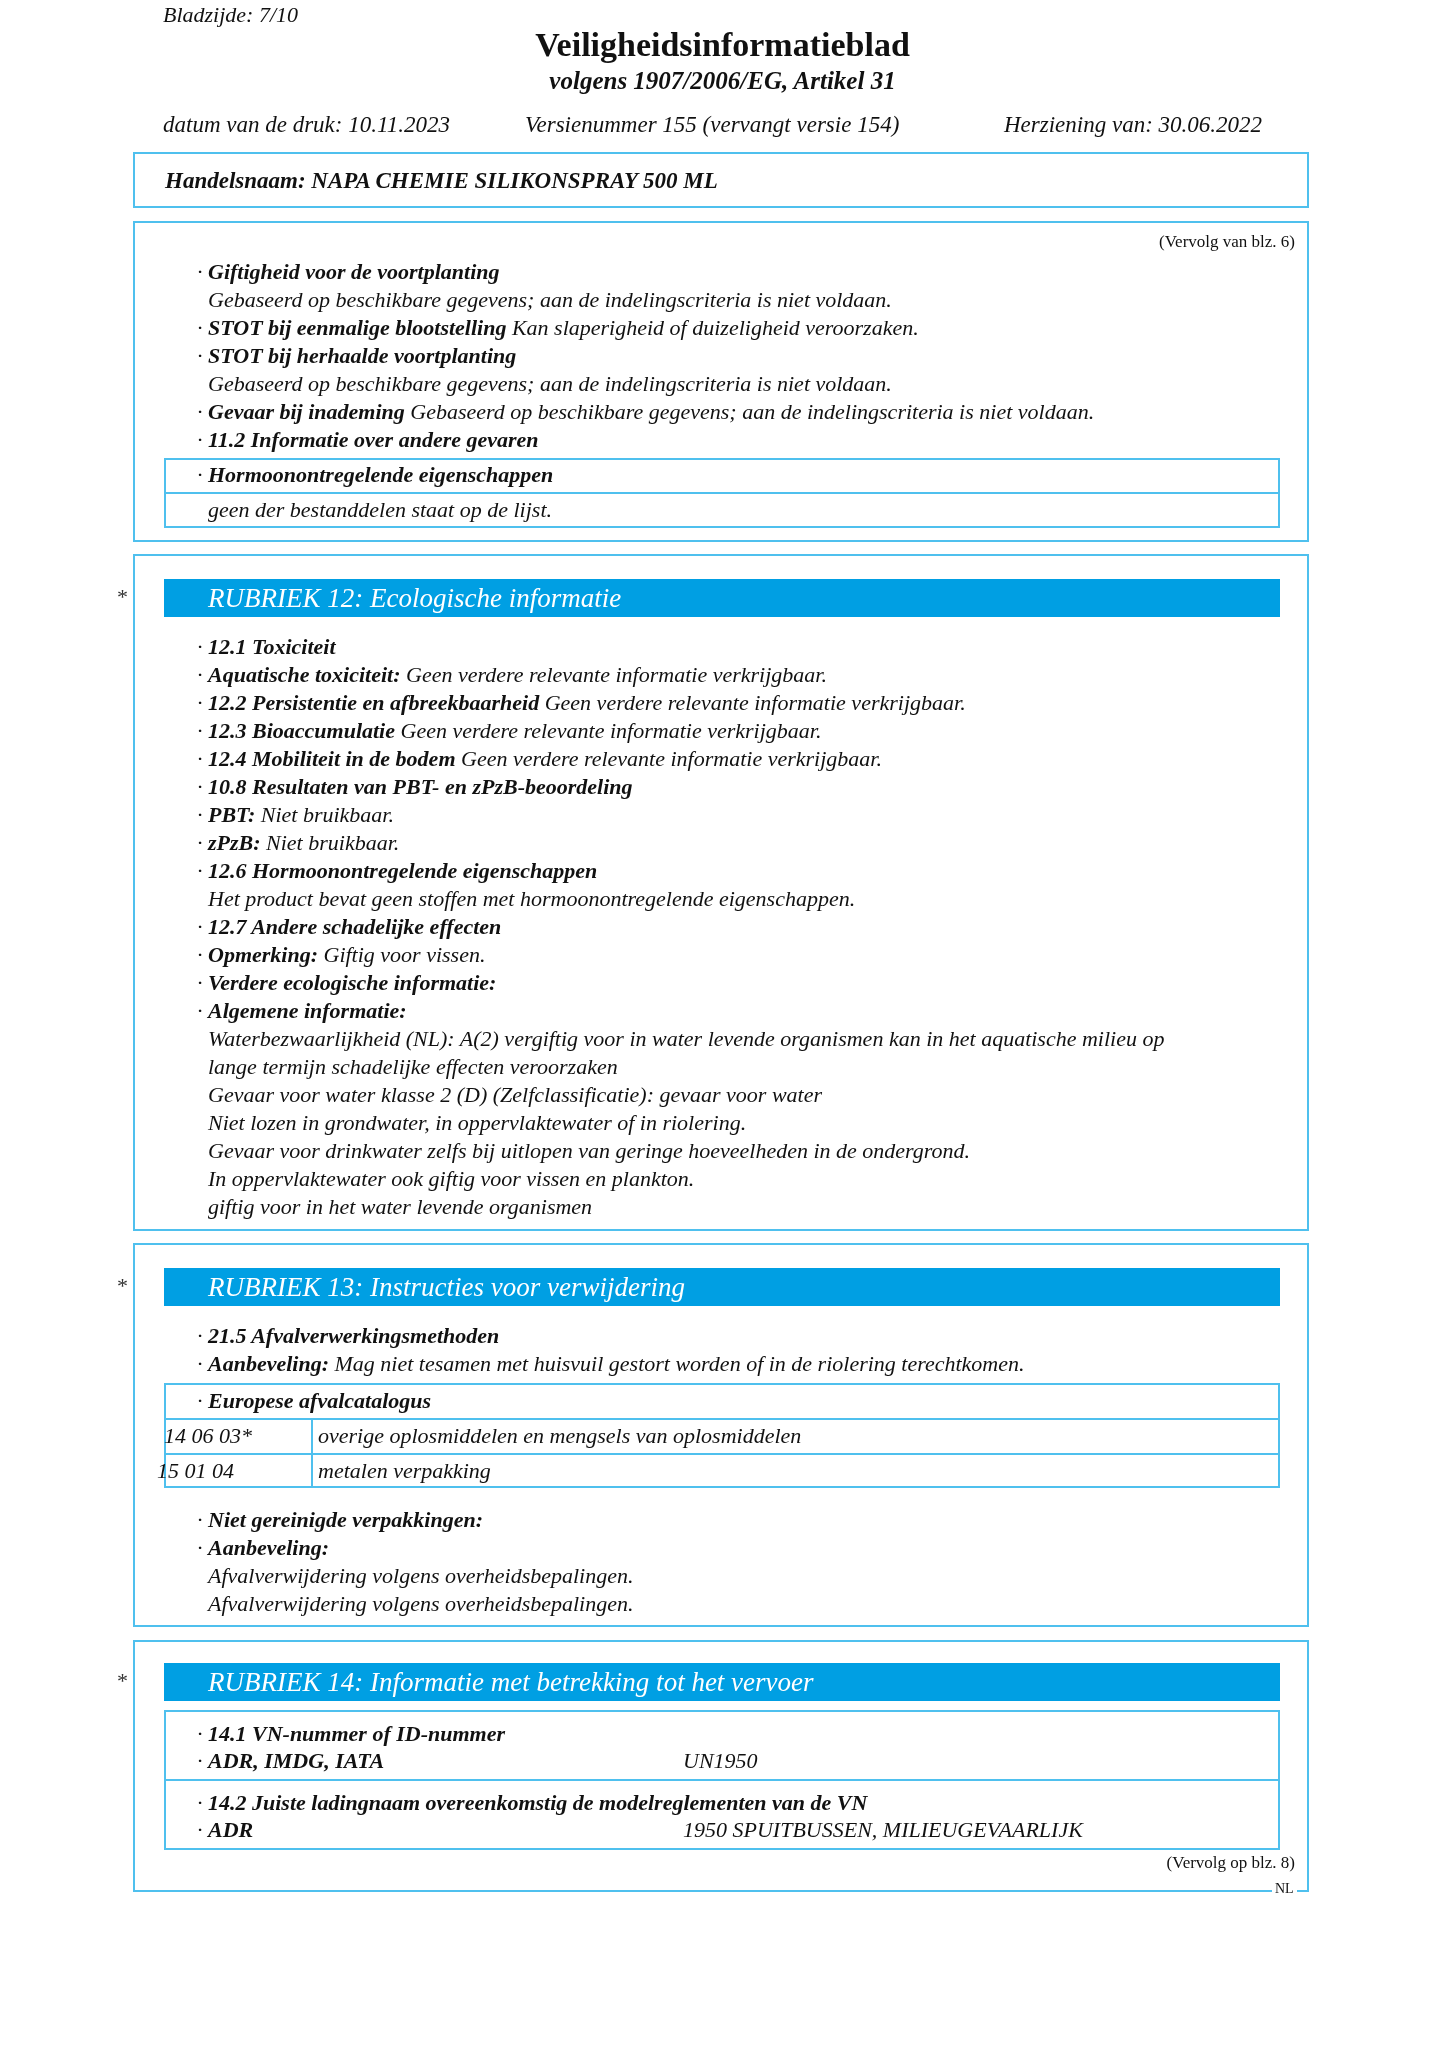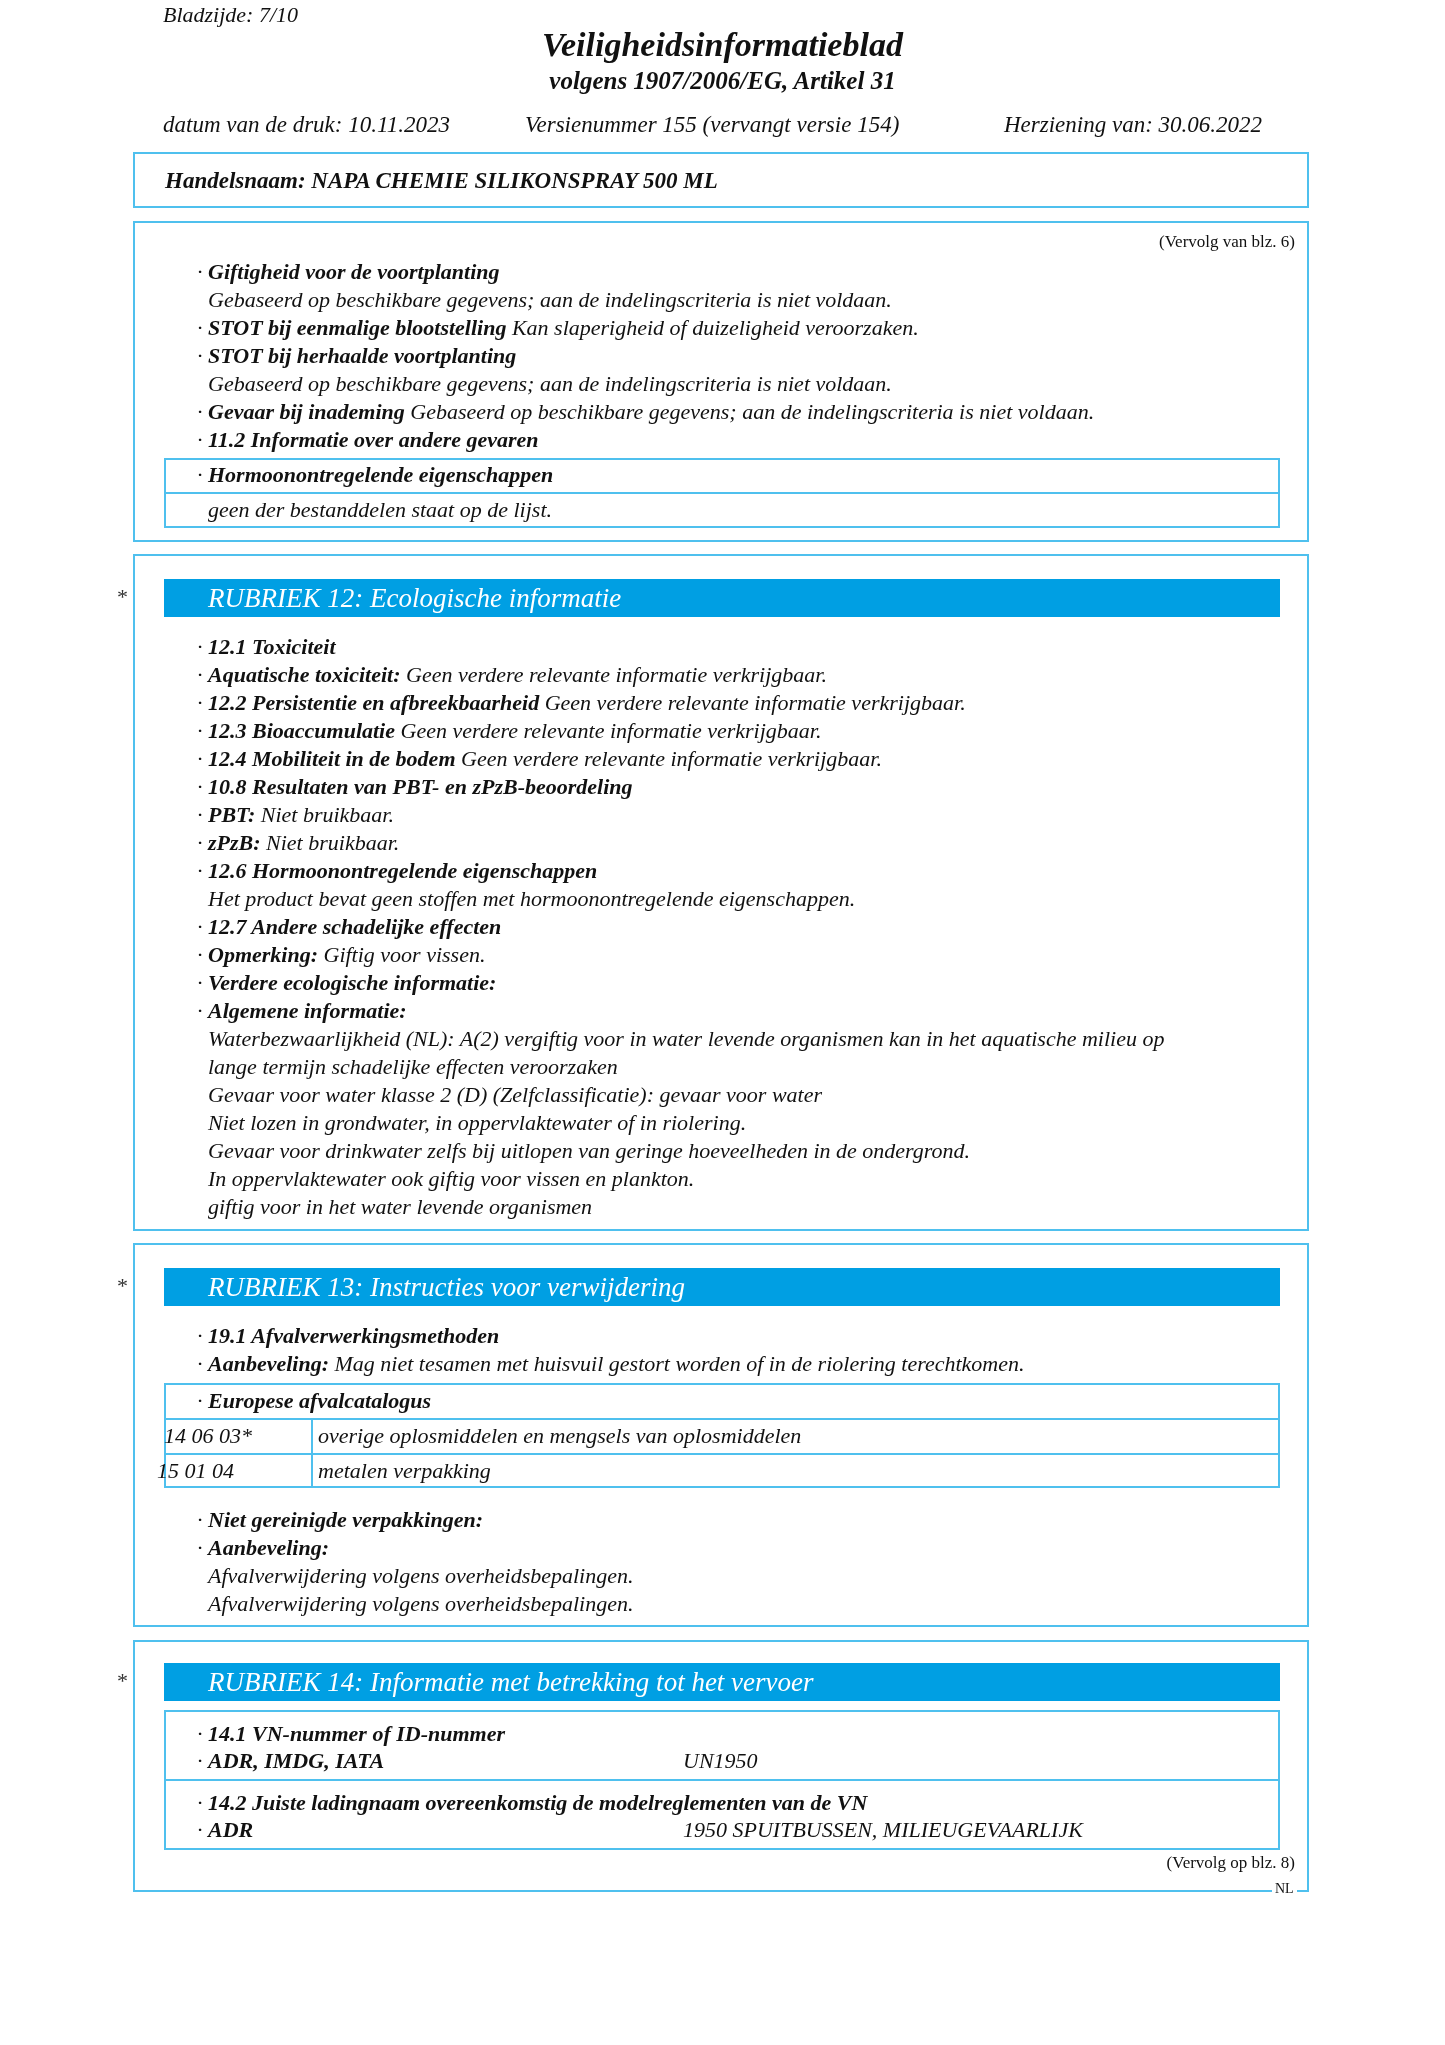--- a/index.html
+++ b/index.html
@@ -1,20 +1,20 @@
 <!DOCTYPE html>
 <html><head>
 <meta charset="utf-8">
 <style>
   html, body { margin:0; padding:0; background:#ffffff; }
   body { width:1445px; height:2045px; position:relative; overflow:hidden;
          font-family:"Liberation Serif", "DejaVu Serif", serif; color:#111; }
   .abs { position:absolute; }
   .page-no { left:163px; top:2px; font-size:22px; font-style:italic; }
-  .doc-title { left:0; width:1445px; top:26px; text-align:center; font-size:34px; font-weight:bold; font-style:italic; }
+  .doc-title { left:0; width:1445px; top:26px; text-align:center; font-size:34px; font-weight:bold; }
   .doc-sub { left:0; width:1445px; top:67px; text-align:center; font-size:25px; font-weight:bold; font-style:italic; }
   .meta-row { top:112px; font-size:23px; font-style:italic; }
   .box { position:absolute; left:133px; width:1176px; border:2px solid #4fc0ee; box-sizing:border-box; }
   .product { top:152px; height:56px; }
   .product .t { position:absolute; left:30px; top:14px; font-size:23px; font-weight:bold; font-style:italic; }
   .line { position:absolute; left:197px; font-size:22px; font-style:italic; line-height:28px; white-space:nowrap; }
   .line.ind { left:208px; }
   .dot { display:inline-block; width:11px; }
   .cont { position:absolute; right:150px; font-size:17px; }
   .bar { position:absolute; left:164px; width:1116px; height:38px; background:#009fe3; color:#fff;
@@ -78,21 +78,21 @@
 <div class="line ind" style="top:1081px">Gevaar voor water klasse 2 (D) (Zelfclassificatie): gevaar voor water</div>
 <div class="line ind" style="top:1109px">Niet lozen in grondwater, in oppervlaktewater of in riolering.</div>
 <div class="line ind" style="top:1137px">Gevaar voor drinkwater zelfs bij uitlopen van geringe hoeveelheden in de ondergrond.</div>
 <div class="line ind" style="top:1165px">In oppervlaktewater ook giftig voor vissen en plankton.</div>
 <div class="line ind" style="top:1193px">giftig voor in het water levende organismen</div>
 
 <div class="box" style="top:1243px;height:384px"></div>
 <div class="star" style="top:1273px">*</div>
 <div class="bar" style="top:1268px">RUBRIEK 13: Instructies voor verwijdering</div>
 
-<div class="line" style="top:1322px"><span class="dot">·</span><b>19.1 Afvalverwerkingsmethoden</b></div>
+<div class="line" style="top:1322px"><span class="dot">·</span><b>21.5 Afvalverwerkingsmethoden</b></div>
 <div class="line" style="top:1350px"><span class="dot">·</span><b>Aanbeveling:</b> <span>Mag niet tesamen met huisvuil gestort worden of in de riolering terechtkomen.</span></div>
 
 <div class="inner" style="top:1383px;height:105px"></div>
 <div class="hr" style="top:1418px"></div>
 <div class="hr" style="top:1453px"></div>
 <div class="vr" style="left:311px;top:1418px;height:69px"></div>
 <div class="line" style="top:1387px"><span class="dot">·</span><b>Europese afvalcatalogus</b></div>
 <div class="line" style="top:1422px;left:164px;width:140px;">14 06 03*</div>
 <div class="line" style="top:1422px;left:318px">overige oplosmiddelen en mengsels van oplosmiddelen</div>
 <div class="line" style="top:1457px;left:157px;width:130px;text-align:left">15 01 04</div>

